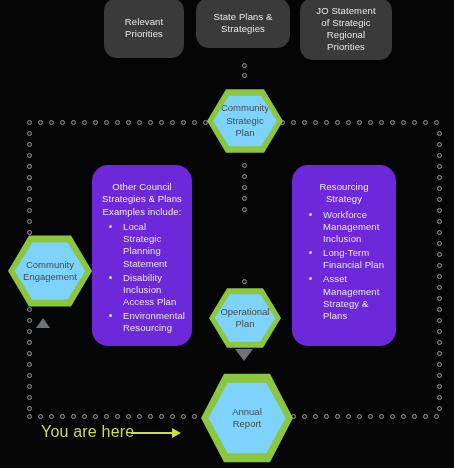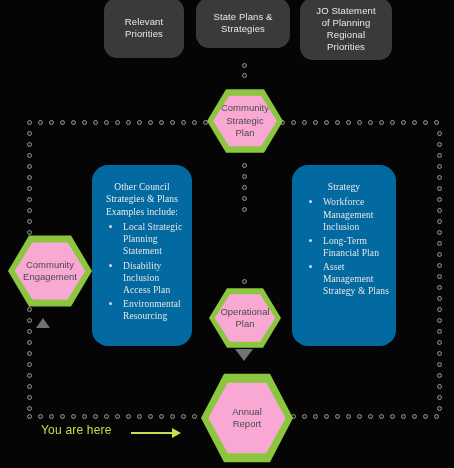--- a/index.html
+++ b/index.html
@@ -36,26 +36,25 @@
   .top-box {
     font-size: 9.5px;
     padding: 4px 6px;
     border-radius: 13px;
     background: #3a3a3a;
   }
   .top-box .tb-line { display: block; white-space: nowrap; }
 
   
   .side-panel {
-    background: #0369a1;
+    background: #6d28d9;
     border-radius: 16px;
     justify-content: flex-start;
     padding: 16px 8px 10px 8px;
     font-size: 9.5px;
-    font-family: Liberation Serif, serif;
   }
   .sp-title {
     text-align: center;
     color: #ededed;
     font-size: 9.5px;
     line-height: 1.3;
     margin-bottom: 3px;
     width: 100%;
   }
   .sp-title .t-line { display: block; white-space: nowrap; }
@@ -89,21 +88,21 @@
     position: absolute;
     background: #8CC63F;
     clip-path: polygon(25% 2%, 75% 2%, 100% 50%, 75% 98%, 25% 98%, 0% 50%);
     display: flex;
     align-items: center;
     justify-content: center;
   }
   .hex-inner {
     width: 84%;
     height: 80%;
-    background: #f9a8d4;
+    background: #7dd3fc;
     clip-path: polygon(25% 2%, 75% 2%, 100% 50%, 75% 98%, 25% 98%, 0% 50%);
     display: flex;
     align-items: center;
     justify-content: center;
     text-align: center;
     color: #4a4a4a;
     font-size: 9.5px;
     line-height: 1.3;
   }
   .hex-inner span.h-line { display: block; white-space: nowrap; }
@@ -136,21 +135,21 @@
     width: 0; height: 0;
     border-left: 7px solid transparent;
     border-right: 7px solid transparent;
     border-bottom: 10px solid #6e7377;
   }
 
   
   .yah {
     position: absolute;
     color: #cddc49;
-    font-size: 12px;
+    font-size: 16px;
     letter-spacing: .2px;
     white-space: nowrap;
   }
   .yah-arrow {
     position: absolute;
     height: 2px;
     background: #cddc49;
   }
   .yah-head {
     position: absolute;
@@ -318,41 +317,42 @@
     <span class="tb-line">Priorities</span>
   </div>
 
   <div class="panel top-box" style="left:196px; top:-2px; width:94px; height:50px;">
     <span class="tb-line">State Plans &amp;</span>
     <span class="tb-line">Strategies</span>
   </div>
 
   <div class="panel top-box" style="left:300px; top:-2px; width:92px; height:62px;">
     <span class="tb-line">JO Statement</span>
-    <span class="tb-line">of Planning</span>
+    <span class="tb-line">of Strategic</span>
     <span class="tb-line">Regional</span>
     <span class="tb-line">Priorities</span>
   </div>
 
 
   <div class="panel side-panel" style="left:92px; top:165px; width:100px; height:181px;">
     <div class="sp-title">
       <span class="t-line">Other Council</span>
       <span class="t-line">Strategies &amp; Plans</span>
       <span class="t-line">Examples  include:</span>
     </div>
     <ul class="sp-list">
       <li>Local Strategic Planning Statement</li>
       <li>Disability Inclusion Access Plan</li>
       <li>Environmental Resourcing</li>
     </ul>
   </div>
 
   <div class="panel side-panel" style="left:292px; top:165px; width:104px; height:181px;">
     <div class="sp-title">
+      <span class="t-line">Resourcing</span>
       <span class="t-line">Strategy</span>
     </div>
     <ul class="sp-list">
       <li>Workforce Management Inclusion</li>
       <li>Long-Term Financial Plan</li>
       <li>Asset Management Strategy &amp; Plans</li>
     </ul>
   </div>
 
   <div class="hex" style="left:207px; top:88px; width:76px; height:66px;">

